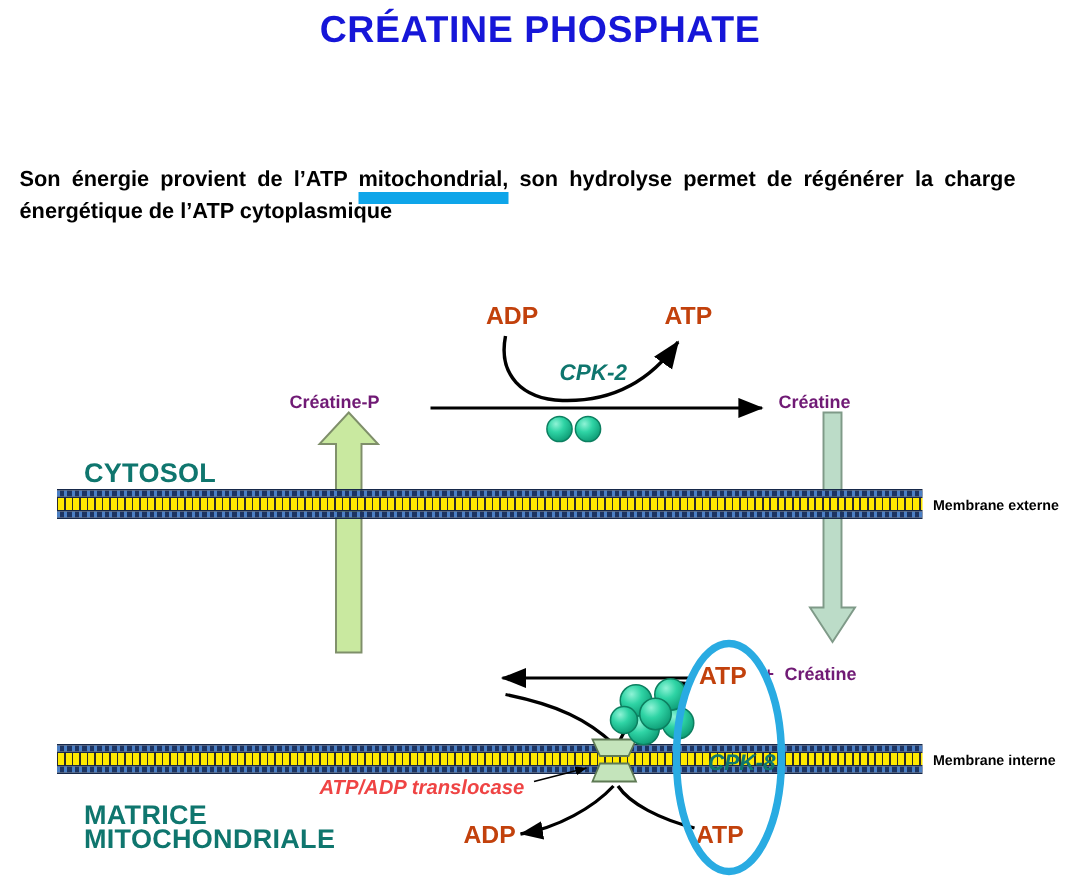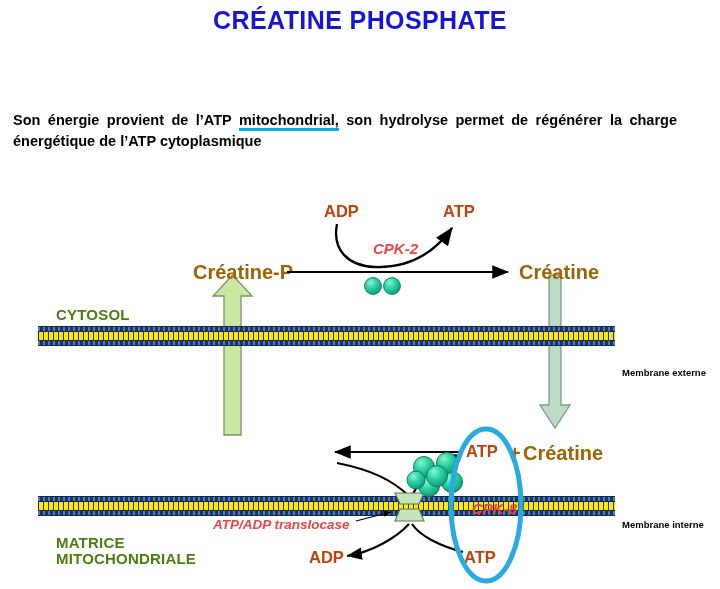--- a/index.html
+++ b/index.html
@@ -23,21 +23,21 @@
   .para{
     position:absolute;
     font-size:14.5px;font-weight:bold;color:#000;
     line-height:21px;
     text-align:justify;
   }
   #para1{left:13px;top:44px;width:664px;}
   #para2{left:13px;top:110px;width:664px;}
   .red{color:#e01010;}
   .ul-cyan{
-    border-bottom:3px solid #0ea5e9;
+    border-bottom:8px solid #0ea5e9;
     padding-bottom:0px;
   }
 
   
   #diagram{position:absolute;left:0;top:180px;width:720px;height:409px;}
 
   
   .membrane{position:absolute;height:20px;}
   .mem-row{
     position:absolute;left:0;width:100%;height:6px;
@@ -56,41 +56,41 @@
     background:
       repeating-linear-gradient(90deg,
         #2b2b2b 0px,#2b2b2b 1px,
         #ffe900 1px,#ffe900 5px);
   }
 
   
   .zone-label{
     position:absolute;
     font-family:"Liberation Sans",sans-serif;
-    font-size:15px;font-weight:bold;
-    color:#4d7c0f;
+    font-size:18px;font-weight:bold;
+    color:#0f766e;
     letter-spacing:.2px;
     line-height:16px;
   }
   .mem-name{
     position:absolute;
     font-size:9.5px;font-weight:bold;color:#000;
     white-space:nowrap;
   }
 
   
   .meta{
     position:absolute;
-    font-size:20px;font-weight:bold;color:#a16207;
+    font-size:12px;font-weight:bold;color:#701a75;
     white-space:nowrap;
   }
   .enz{
     position:absolute;
     font-size:15px;font-weight:bold;font-style:italic;
-    color:#ef4444;
+    color:#0f766e;
     white-space:nowrap;
   }
   .nucl{
     position:absolute;
     font-size:16.5px;font-weight:bold;color:#c2410c;
     white-space:nowrap;
   }
   .transloc{
     position:absolute;
     font-size:13.5px;font-weight:bold;font-style:italic;
@@ -127,28 +127,28 @@
       <g>
         <polygon points="549,95 561,95 561,225 570,225 555,248 540,225 549,225" fill="#bcdcc8" stroke="#7f9a88" stroke-width="1.3"></polygon>
       </g>
     </svg>
 
     <div class="membrane" style="left:38px;top:146px;width:577px;">
       <div class="mem-row top"></div>
       <div class="mem-core"></div>
       <div class="mem-row bot"></div>
     </div>
-    <div class="mem-name" style="left:622px;top:152px;margin-top:35px;">Membrane externe</div>
+    <div class="mem-name" style="left:622px;top:152px;">Membrane externe</div>
 
     <div class="membrane" style="left:38px;top:316px;width:577px;">
       <div class="mem-row top"></div>
       <div class="mem-core"></div>
       <div class="mem-row bot"></div>
     </div>
-    <div class="mem-name" style="left:622px;top:339px;text-align:right;">Membrane interne</div>
+    <div class="mem-name" style="left:622px;top:322px;text-align:right;">Membrane interne</div>
 
     <div class="zone-label" style="left:56px;top:127px;">CYTOSOL</div>
     <div class="zone-label" style="left:56px;top:355px;">MATRICE</div>
     <div class="zone-label" style="left:56px;top:371px;">MITOCHONDRIALE</div>
 
     <div class="meta" style="left:193px;top:81px;">Créatine-P</div>
     <div class="meta" style="left:519px;top:81px;">Créatine</div>
     <div class="nucl" style="left:324px;top:22px;">ADP</div>
     <div class="nucl" style="left:443px;top:22px;">ATP</div>
     <div class="enz" style="left:373px;top:60px;">CPK-2</div>

